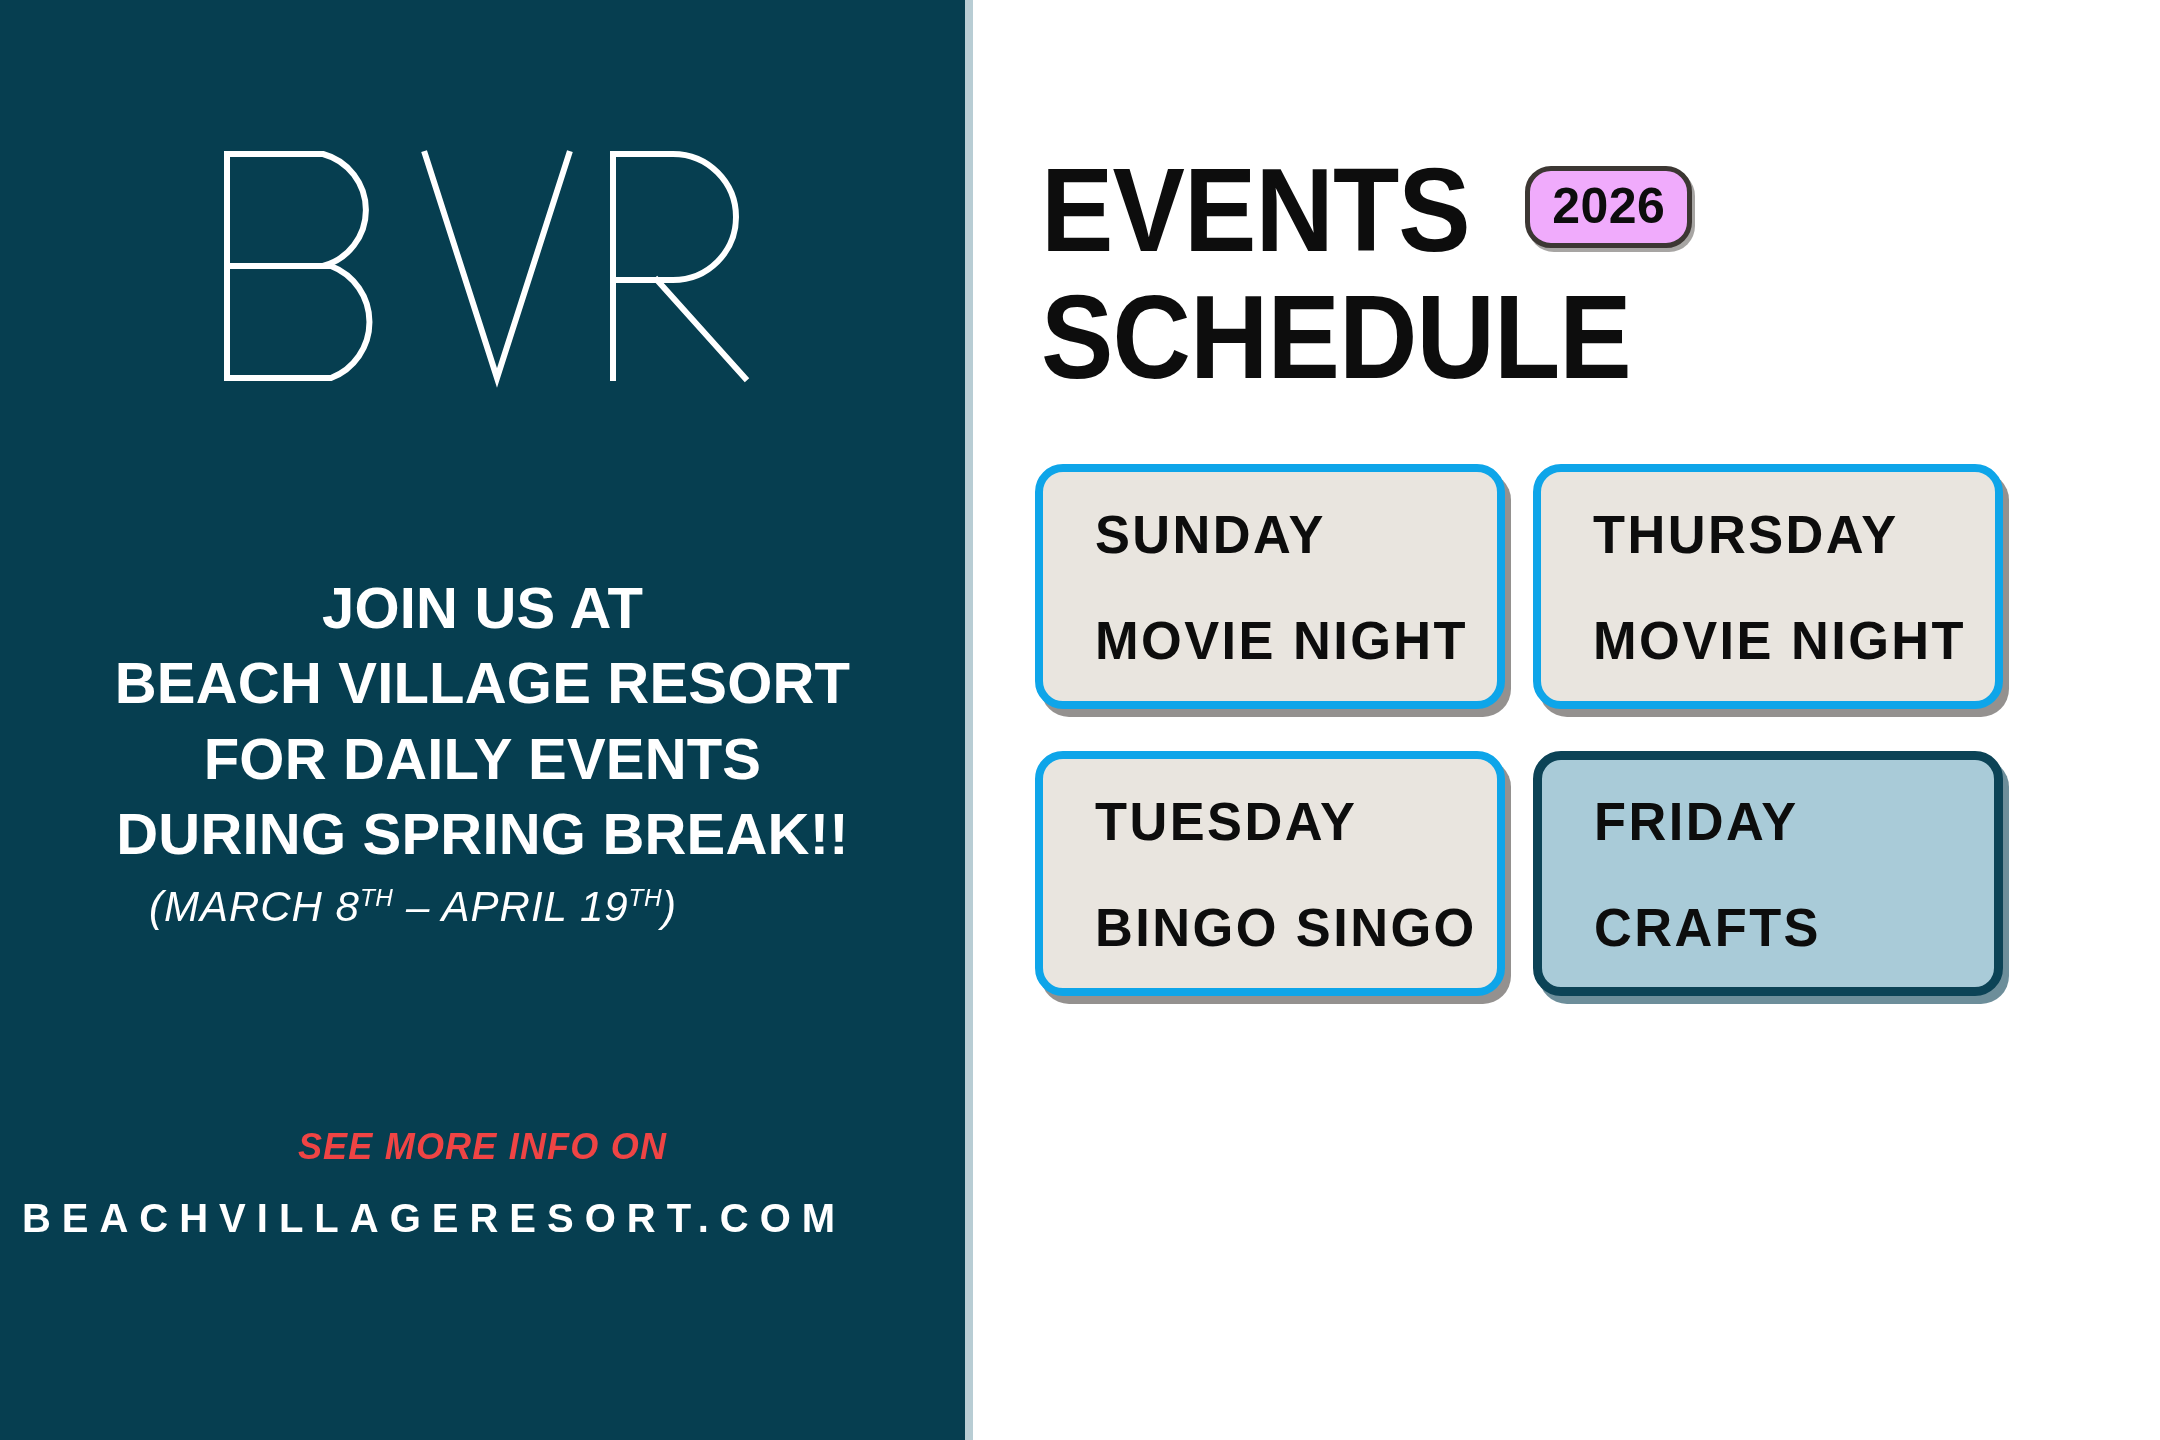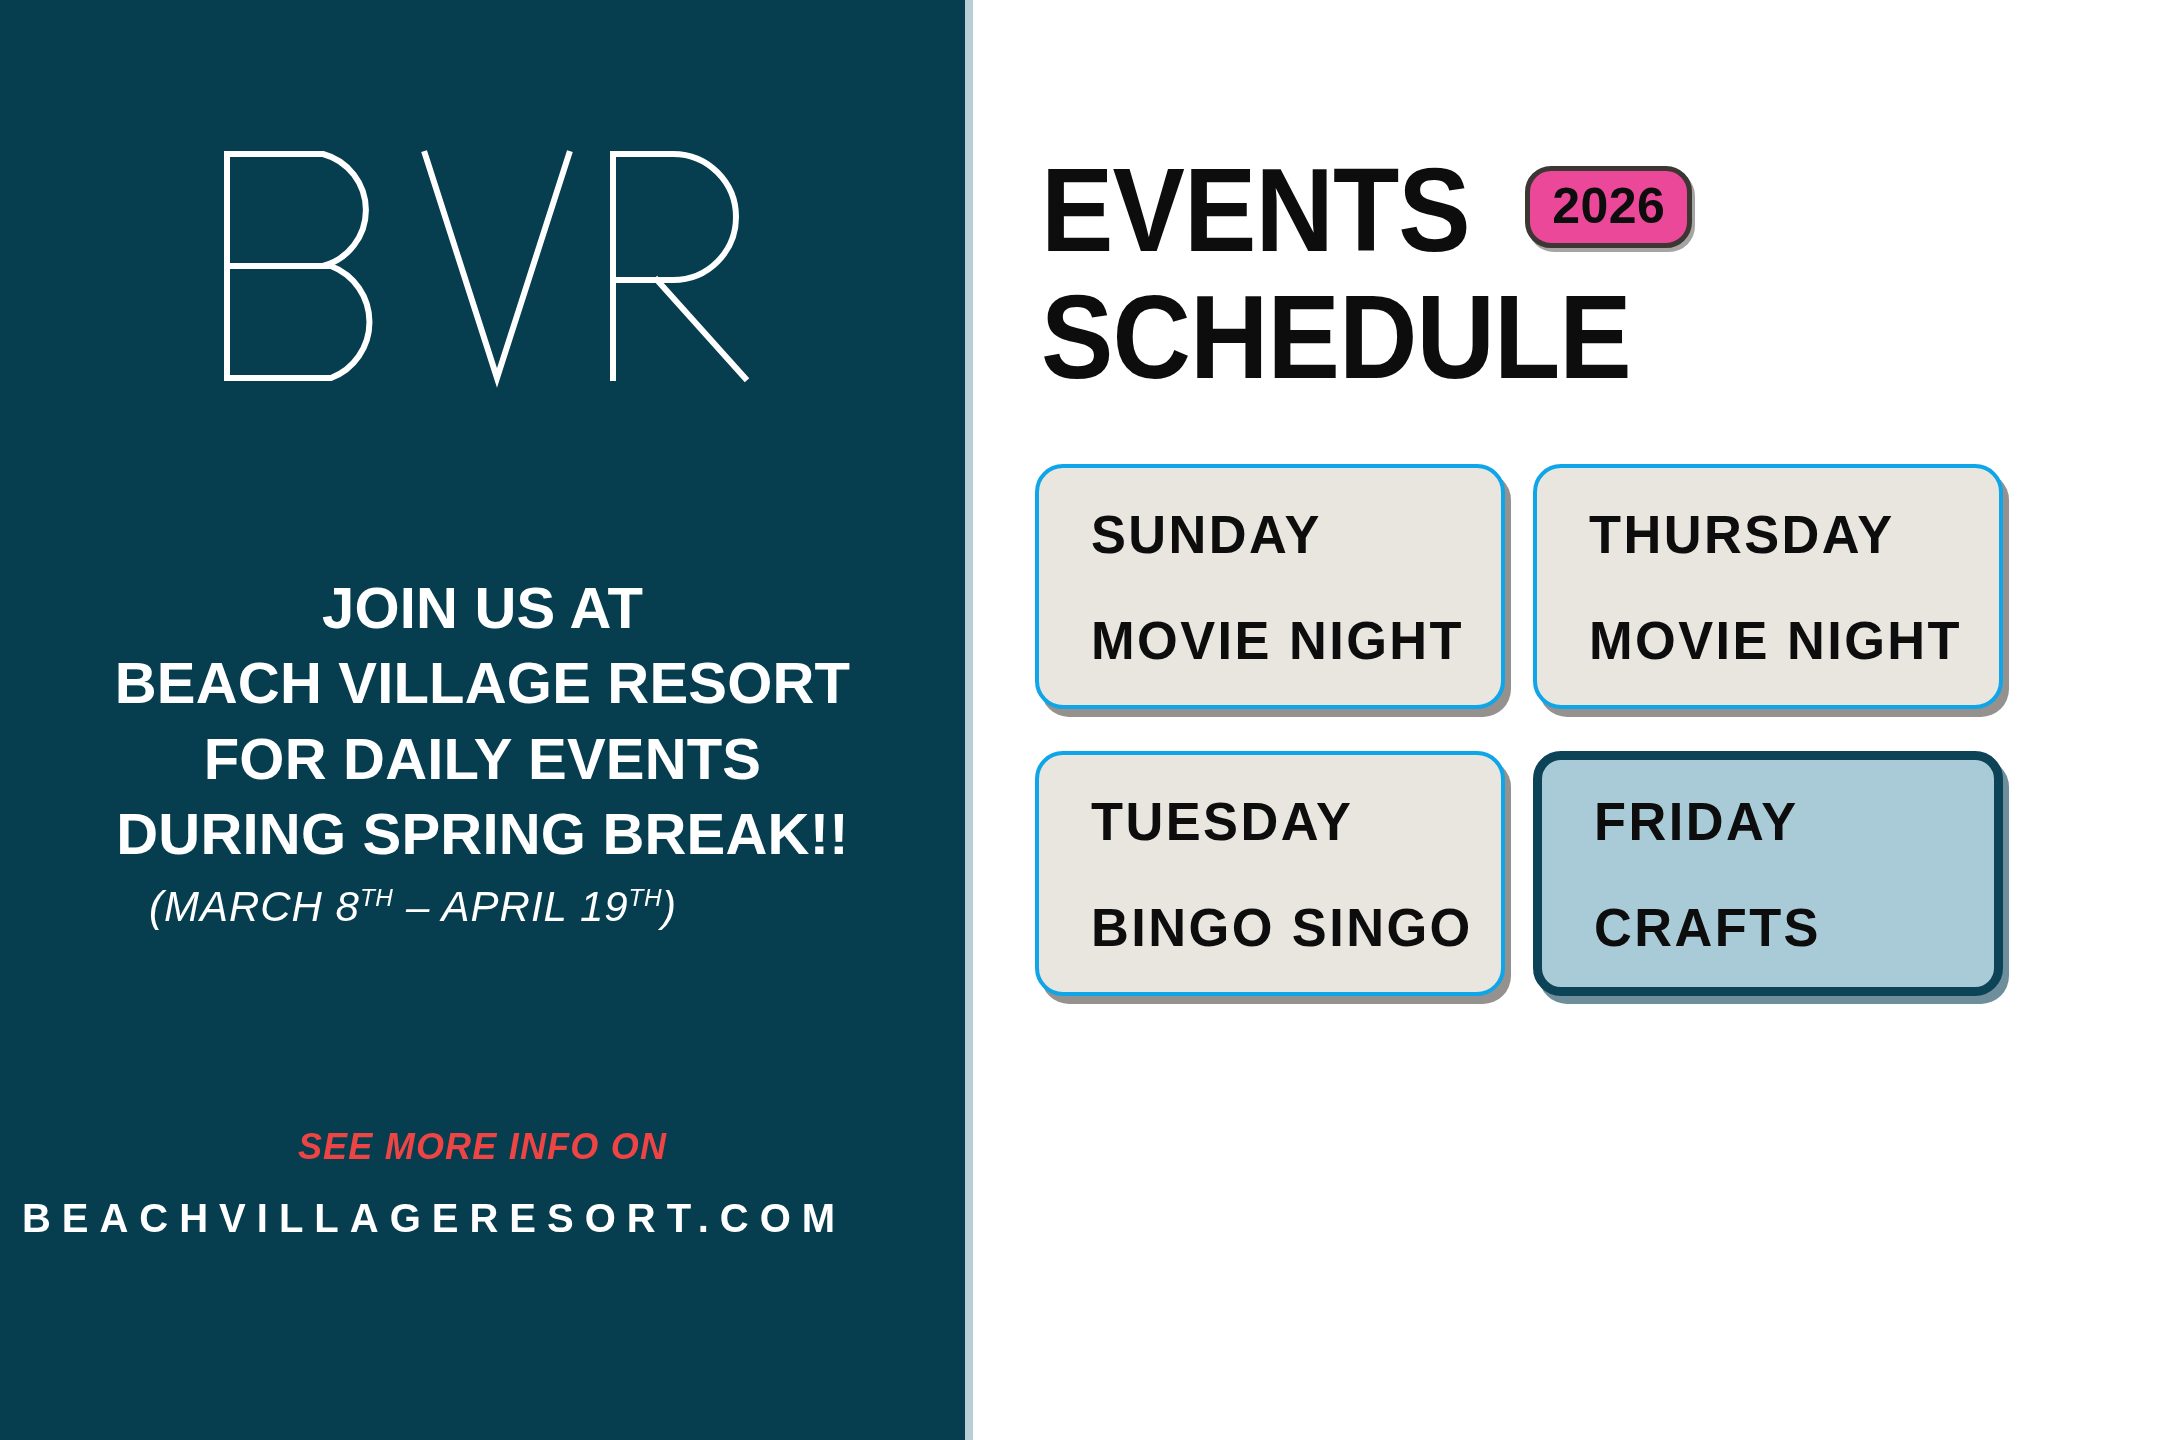--- a/index.html
+++ b/index.html
@@ -151,21 +151,21 @@
   }
 
   .title-word.line2 {
     font-size: 118px;
     margin-top: 8px;
   }
 
   .year-badge {
     margin-left: 18px;
     margin-top: 6px;
-    background: #ec4899;
+    background: #f0abfc;
     border: 5px solid #3c3733;
     border-radius: 26px;
     padding: 10px 22px 12px 22px;
     font-family: "Liberation Sans Narrow", "Liberation Sans", sans-serif;
     font-weight: bold;
     font-size: 50px;
     color: #0d0d0d;
     letter-spacing: 0.5px;
     line-height: 1;
     box-shadow: 3px 4px 0 rgba(60,55,51,0.45);
@@ -189,21 +189,21 @@
     border-radius: 28px;
     box-sizing: border-box;
     display: flex;
     flex-direction: column;
     justify-content: center;
     padding: 0 0 0 52px;
   }
 
   .card.cream {
     background: #e9e5df;
-    border: 4px solid #0ea5e9;
+    border: 8px solid #0ea5e9;
     box-shadow: 6px 8px 0 rgba(60,55,51,0.55);
   }
 
   .card.blue {
     background: #a9cbd8;
     border: 9px solid #0c4356;
     box-shadow: 6px 8px 0 rgba(12,67,86,0.6);
   }
 
   .card-day,

